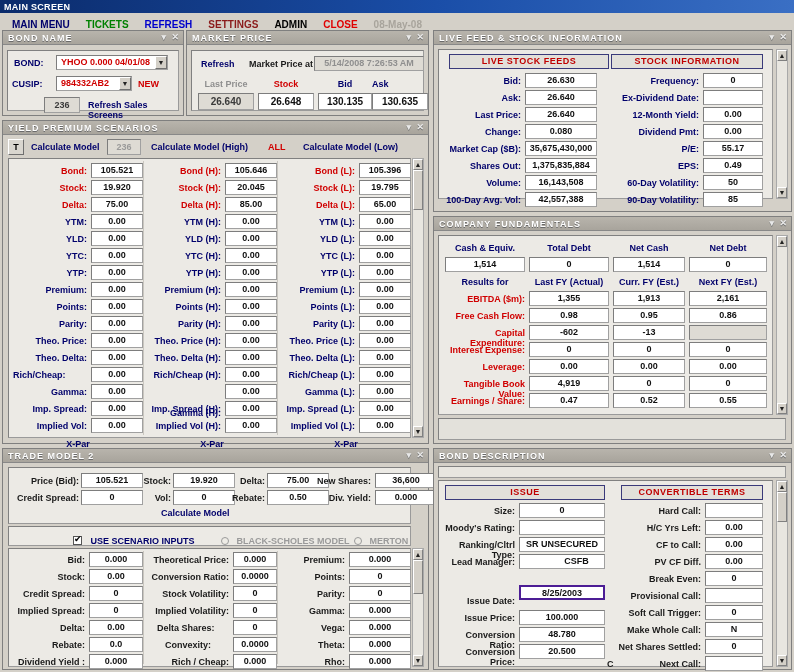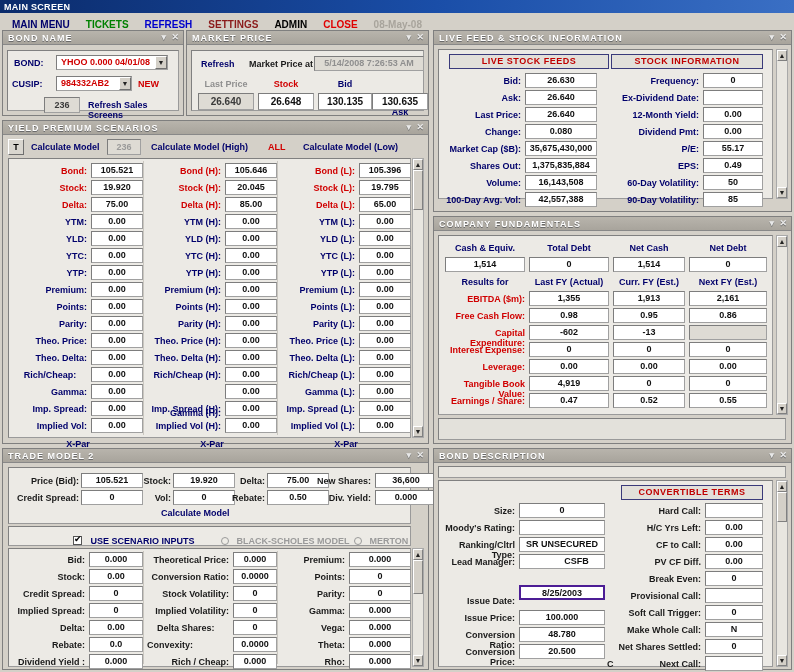--- a/index.html
+++ b/index.html
@@ -166,21 +166,21 @@
         <div class="btnlink" style="position:absolute; left:9px; top:8px;">Refresh</div>
         <div class="lbl" style="position:absolute; left:57px; top:8px; color:#1a1a1a;">Market Price at</div>
         <div class="val gray" style="position:absolute; left:122px; top:5px; width:110px; color:#8f8f8f;">5/14/2008 7:26:53 AM</div>
         <div id="mp-cols">
             <div class="lbl" style="position:absolute; left:6px; top:28px; width:56px; text-align:center; color:#8f8f8f;">Last Price</div>
             <div class="val gray" style="position:absolute; left:6px; top:42px; width:56px; height:17px; line-height:15px; font-size:10px;">26.640</div>
             <div class="lbl" style="position:absolute; left:66px; top:28px; width:56px; text-align:center; color:#d00000;">Stock</div>
             <div class="val" style="position:absolute; left:66px; top:42px; width:56px; height:17px; line-height:15px; font-size:10px;">26.648</div>
             <div class="lbl" style="position:absolute; left:126px; top:28px; width:54px; text-align:center; color:#00006b;">Bid</div>
             <div class="val" style="position:absolute; left:126px; top:42px; width:54px; height:17px; line-height:15px; font-size:10px;">130.135</div>
-            <div class="lbl" style="position:absolute; left:180px; top:28px; width:56px; text-align:center; color:#00006b;margin-top:28px;">Ask</div>
+            <div class="lbl" style="position:absolute; left:180px; top:28px; width:56px; text-align:left; color:#00006b;">Ask</div>
             <div class="val" style="position:absolute; left:180px; top:42px; width:56px; height:17px; line-height:15px; font-size:10px;">130.635</div>
           </div>
       </div>
     </div>
   </div>
 
   <div class="panel" style="left:2px; top:120px; width:427px; height:324px;">
     <div class="panel-hd">
       <span>YIELD PREMIUM SCENARIOS</span>
       <span class="ctl min">▾</span>
@@ -215,21 +215,21 @@
           <div class="lbl" style="position:absolute; left:4px; top:126px; width:74px; text-align:right;">Premium:</div>
           <div class="val" style="position:absolute; left:82px; top:123px; width:52px;">0.00</div>
           <div class="lbl" style="position:absolute; left:4px; top:143px; width:74px; text-align:right;">Points:</div>
           <div class="val" style="position:absolute; left:82px; top:140px; width:52px;">0.00</div>
           <div class="lbl" style="position:absolute; left:4px; top:160px; width:74px; text-align:right;">Parity:</div>
           <div class="val" style="position:absolute; left:82px; top:157px; width:52px;">0.00</div>
           <div class="lbl" style="position:absolute; left:4px; top:177px; width:74px; text-align:right;">Theo. Price:</div>
           <div class="val" style="position:absolute; left:82px; top:174px; width:52px;">0.00</div>
           <div class="lbl" style="position:absolute; left:4px; top:194px; width:74px; text-align:right;">Theo. Delta:</div>
           <div class="val" style="position:absolute; left:82px; top:191px; width:52px;">0.00</div>
-          <div class="lbl" style="position:absolute; left:4px; top:211px; width:74px; text-align:center;">Rich/Cheap:</div>
+          <div class="lbl" style="position:absolute; left:4px; top:211px; width:74px; text-align:left;">Rich/Cheap:</div>
           <div class="val" style="position:absolute; left:82px; top:208px; width:52px;">0.00</div>
           <div class="lbl" style="position:absolute; left:4px; top:228px; width:74px; text-align:right;">Gamma:</div>
           <div class="val" style="position:absolute; left:82px; top:225px; width:52px;">0.00</div>
           <div class="lbl" style="position:absolute; left:4px; top:245px; width:74px; text-align:right;">Imp. Spread:</div>
           <div class="val" style="position:absolute; left:82px; top:242px; width:52px;">0.00</div>
           <div class="lbl" style="position:absolute; left:4px; top:262px; width:74px; text-align:right;">Implied Vol:</div>
           <div class="val" style="position:absolute; left:82px; top:259px; width:52px;">0.00</div>
           <div class="xpar" style="position:absolute; left:4px; top:280px; width:130px;">X-Par</div>
           <div class="lbl red" style="position:absolute; left:138px; top:7px; width:74px; text-align:right;">Bond (H):</div>
           <div class="val" style="position:absolute; left:216px; top:4px; width:52px;">105.646</div>
@@ -374,21 +374,21 @@
           <div class="lbl" style="position:absolute; left:138px; top:6px; width:82px; text-align:right; color:#1a1a1a;">Theoretical Price:</div>
           <div class="val" style="position:absolute; left:224px; top:3px; width:44px;">0.000</div>
           <div class="lbl" style="position:absolute; left:138px; top:23px; width:82px; text-align:right; color:#1a1a1a;">Conversion Ratio:</div>
           <div class="val" style="position:absolute; left:224px; top:20px; width:44px;">0.0000</div>
           <div class="lbl" style="position:absolute; left:138px; top:40px; width:82px; text-align:right; color:#1a1a1a;">Stock Volatility:</div>
           <div class="val" style="position:absolute; left:224px; top:37px; width:44px;">0</div>
           <div class="lbl" style="position:absolute; left:138px; top:57px; width:82px; text-align:right; color:#1a1a1a;">Implied Volatility:</div>
           <div class="val" style="position:absolute; left:224px; top:54px; width:44px;">0</div>
           <div class="lbl" style="position:absolute; left:148px; top:74px; width:82px; text-align:left; color:#1a1a1a;">Delta Shares:</div>
           <div class="val" style="position:absolute; left:224px; top:71px; width:44px;">0</div>
-          <div class="lbl" style="position:absolute; left:138px; top:91px; width:82px; text-align:left; color:#1a1a1a;">Convexity:</div>
+          <div class="lbl" style="position:absolute; left:138px; top:91px; width:82px; text-align:center; color:#1a1a1a;">Convexity:</div>
           <div class="val" style="position:absolute; left:224px; top:88px; width:44px;">0.0000</div>
           <div class="lbl" style="position:absolute; left:138px; top:108px; width:82px; text-align:right; color:#1a1a1a;">Rich / Cheap:</div>
           <div class="val" style="position:absolute; left:224px; top:105px; width:44px;">0.000</div>
           <div class="lbl" style="position:absolute; left:272px; top:6px; width:64px; text-align:right; color:#1a1a1a;">Premium:</div>
           <div class="val" style="position:absolute; left:340px; top:3px; width:62px;">0.000</div>
           <div class="lbl" style="position:absolute; left:272px; top:23px; width:64px; text-align:right; color:#1a1a1a;">Points:</div>
           <div class="val" style="position:absolute; left:340px; top:20px; width:62px;">0</div>
           <div class="lbl" style="position:absolute; left:272px; top:40px; width:64px; text-align:right; color:#1a1a1a;">Parity:</div>
           <div class="val" style="position:absolute; left:340px; top:37px; width:62px;">0</div>
           <div class="lbl" style="position:absolute; left:272px; top:57px; width:64px; text-align:right; color:#1a1a1a;">Gamma:</div>
@@ -523,20 +523,21 @@
 
   <div class="panel" style="left:433px; top:448px; width:359px; height:222px;">
     <div class="panel-hd">
       <span>BOND DESCRIPTION</span>
       <span class="ctl min">▾</span>
       <span class="ctl cls">✕</span>
     </div>
     <div class="panel-bd">
       <div class="inner" style="left:4px; top:2px; width:348px; height:12px; background:#e8e6e0;"></div>
       <div class="inner" style="left:4px; top:16px; width:335px; bottom:2px;" id="bd-grid">
+          <div class="hdrbox" style="position:absolute; left:6px; top:4px; width:160px;">ISSUE</div>
           <div class="lbl" style="position:absolute; left:0px; top:25px; width:76px; text-align:right; color:#1a1a1a;">Size:</div>
           <div class="val" style="position:absolute; left:80px; top:22px; width:86px;">0</div>
           <div class="lbl" style="position:absolute; left:0px; top:42px; width:76px; text-align:right; color:#1a1a1a;">Moody's Rating:</div>
           <div class="val" style="position:absolute; left:80px; top:39px; width:86px;"></div>
           <div class="lbl" style="position:absolute; left:0px; top:59px; width:76px; text-align:right; color:#1a1a1a;">Ranking/Cltrl Type:</div>
           <div class="val" style="position:absolute; left:80px; top:56px; width:86px;">SR UNSECURED</div>
           <div class="lbl" style="position:absolute; left:0px; top:76px; width:76px; text-align:right; color:#1a1a1a;">Lead Manager:</div>
           <div class="val" style="position:absolute; left:80px; top:73px; width:86px;padding-left:29px;">CSFB</div>
           <div class="lbl" style="position:absolute; left:0px; top:115px; width:76px; text-align:right; color:#1a1a1a;">Issue Date:</div>
           <div class="val" style="position:absolute; left:80px; top:104px; width:86px; border:2px solid #4c1d95;">8/25/2003</div>

